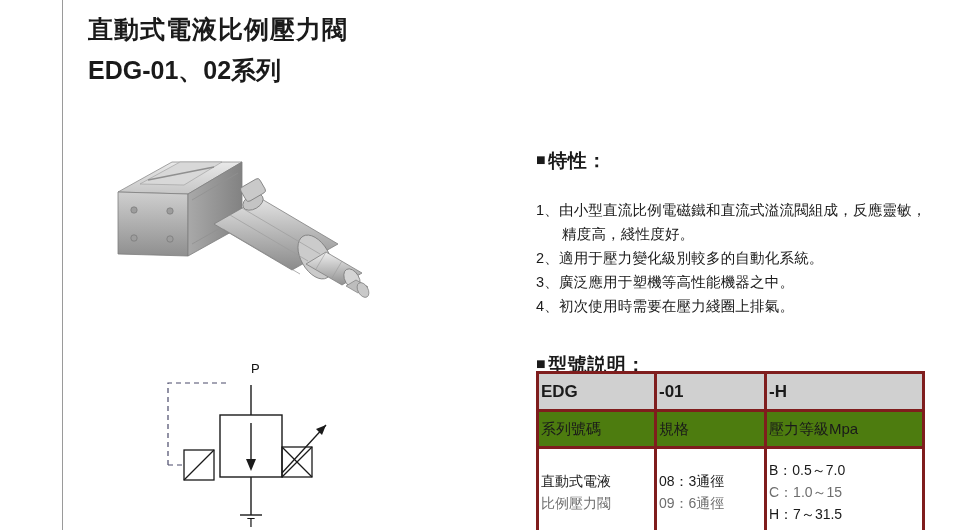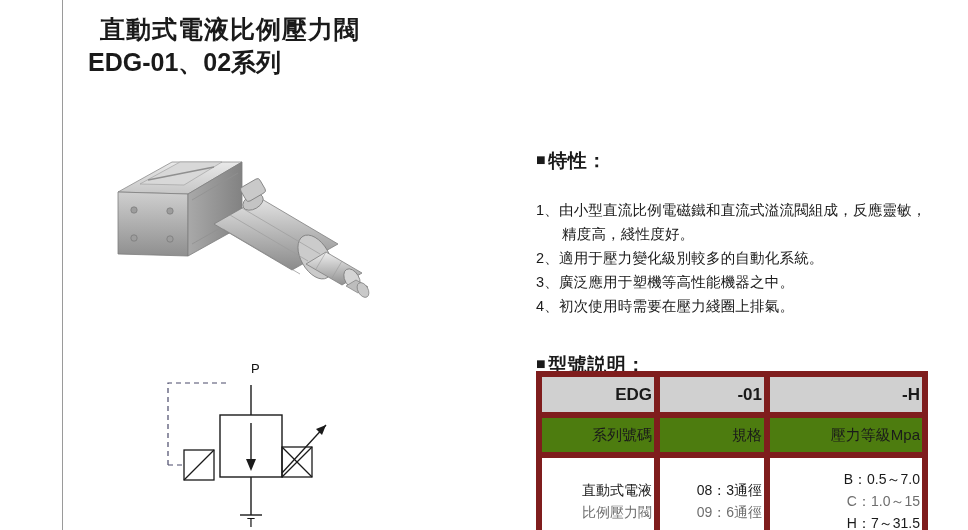--- a/index.html
+++ b/index.html
@@ -33,29 +33,28 @@
     position: absolute;
     left: 88px;
     top: 14px;
   }
   .title-line1 {
     font-size: 25px;
     font-weight: bold;
     letter-spacing: 1px;
     line-height: 30px;
     white-space: nowrap;
-    margin-left: 12px;
   }
   .title-line2 {
     font-size: 25px;
     font-weight: bold;
     letter-spacing: 0px;
     line-height: 32px;
     white-space: nowrap;
-    margin-top: 2px;
+    margin-top: 10px;
   }
   
   .photo {
     position: absolute;
     left: 110px;
     top: 140px;
     width: 280px;
     height: 200px;
   }
   
@@ -108,22 +107,22 @@
   .model-table {
     position: absolute;
     left: 536px;
     top: 371px;
     width: 386px;
     border-collapse: collapse;
     table-layout: fixed;
     background: #ffffff;
   }
   .model-table td {
-    border: 6px solid #7f1d1d;
-    text-align: right;
+    border: 3px solid #7f1d1d;
+    text-align: left;
     vertical-align: middle;
     font-size: 14.5px;
     padding: 4px 2px;
   }
   .model-table tr.head td {
     background: #d0d0d0;
     font-weight: bold;
     font-size: 17px;
     height: 27px;
   }

